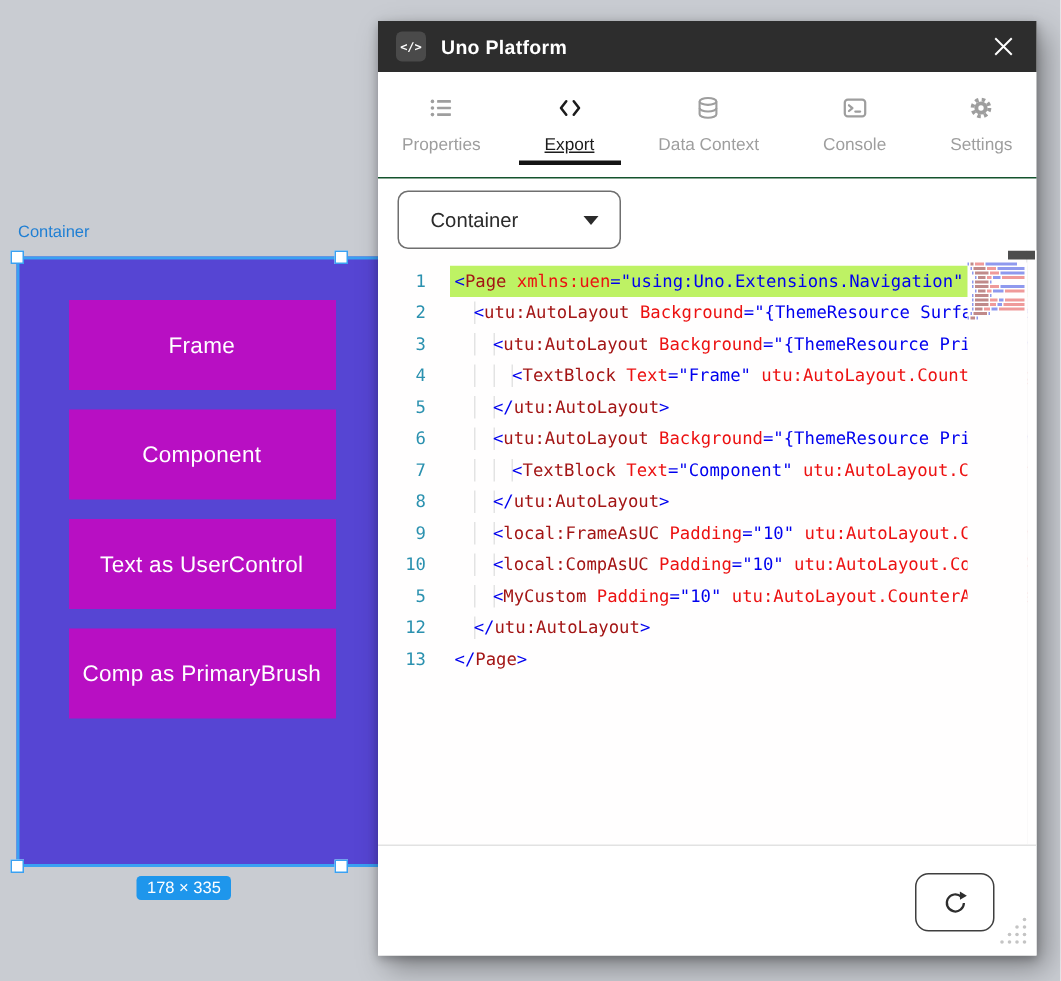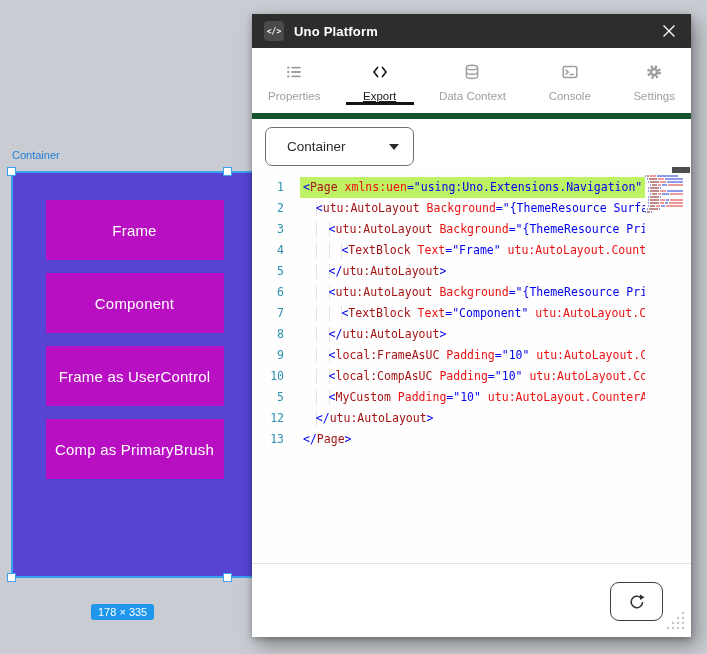--- a/index.html
+++ b/index.html
@@ -12,36 +12,36 @@
   .container-box { position:absolute; left:11px; top:171px; width:247px; height:407px;
     background:#5645d3; border:2px solid #3aa1f2;
     display:flex; flex-direction:column; align-items:center; padding-top:27px; gap:13px; }
   .design-btn { width:178px; height:60px; background:#b80fc3; color:#fff;
     font-size:15px; display:flex; align-items:center; justify-content:center; letter-spacing:.2px; }
   .handle { position:absolute; width:9px; height:9px; background:#fff; border:1.5px solid #3aa1f2; }
   .h-tl { left:7px;  top:167px; }
   .h-tr { left:223px; top:167px; }
   .h-bl { left:7px;  top:573px; }
   .h-br { left:223px; top:573px; }
-  .size-badge { position:absolute; left:91px; top:604px; background:#1e96ec; color:#fff;
+  .size-badge { position:absolute; left:91px; top:584px; background:#1e96ec; color:#fff;
     font-size:11px; padding:2px 7px; border-radius:3px; }
 
   
   .window { position:absolute; left:252px; top:14px; width:439px; height:623px; background:#fff;
     box-shadow:6px 8px 18px rgba(0,0,0,.35), 0 2px 6px rgba(0,0,0,.25); }
 
   .titlebar { height:34px; background:#2d2d2d; display:flex; align-items:center; padding:0 12px; }
   .logo { width:20px; height:20px; background:#4a4a4a; border-radius:4px; color:#fff;
     font-size:8px; font-weight:bold; display:flex; align-items:center; justify-content:center;
     font-family:"DejaVu Sans Mono", monospace; }
   .win-title { color:#fff; font-size:13px; font-weight:bold; margin-left:10px; letter-spacing:.2px; }
   .close-btn { margin-left:auto; width:20px; height:20px; display:flex; align-items:center;
     justify-content:center; cursor:pointer; }
 
-  .tabbar { height:71px; border-bottom:6px solid #14532d; display:flex;
+  .tabbar { height:71px; border-bottom:1px solid #14532d; display:flex;
     justify-content:space-between; padding:0 16px; }
   .tab { display:flex; flex-direction:column; align-items:center; padding-top:15px; position:relative; cursor:pointer; }
   .tab .lbl { font-size:11.5px; color:#9e9e9e; margin-top:5px; white-space:nowrap; }
   .tab.active .lbl { color:#1c1c1c;text-decoration:underline; }
   .tab-underline { position:absolute; bottom:8px; width:68px; height:3px; background:#141414; }
 
   .toolbar { height:48px; position:relative; }
   .dropdown { position:absolute; left:13px; top:8px; width:149px; height:39px;
     border:1px solid #6f6f6f; border-radius:7px; background:#fff; display:flex; align-items:center;
     padding:0 14px 0 21px; cursor:pointer; }
@@ -76,21 +76,21 @@
   .grip { position:absolute; right:5px; bottom:6px; }
 </style>
 </head>
 <body>
 
 <div class="canvas">
   <div class="sel-label">Container</div>
   <div class="container-box" id="containerBox">
       <div class="design-btn">Frame</div>
       <div class="design-btn">Component</div>
-      <div class="design-btn">Frame as UserControl</div>
+      <div class="design-btn">Text as UserControl</div>
       <div class="design-btn">Comp as PrimaryBrush</div>
     </div>
   <div class="handle h-tl"></div>
   <div class="handle h-tr"></div>
   <div class="handle h-bl"></div>
   <div class="handle h-br"></div>
   <div class="size-badge">178 × 335</div>
 </div>
 
 <div class="window">

